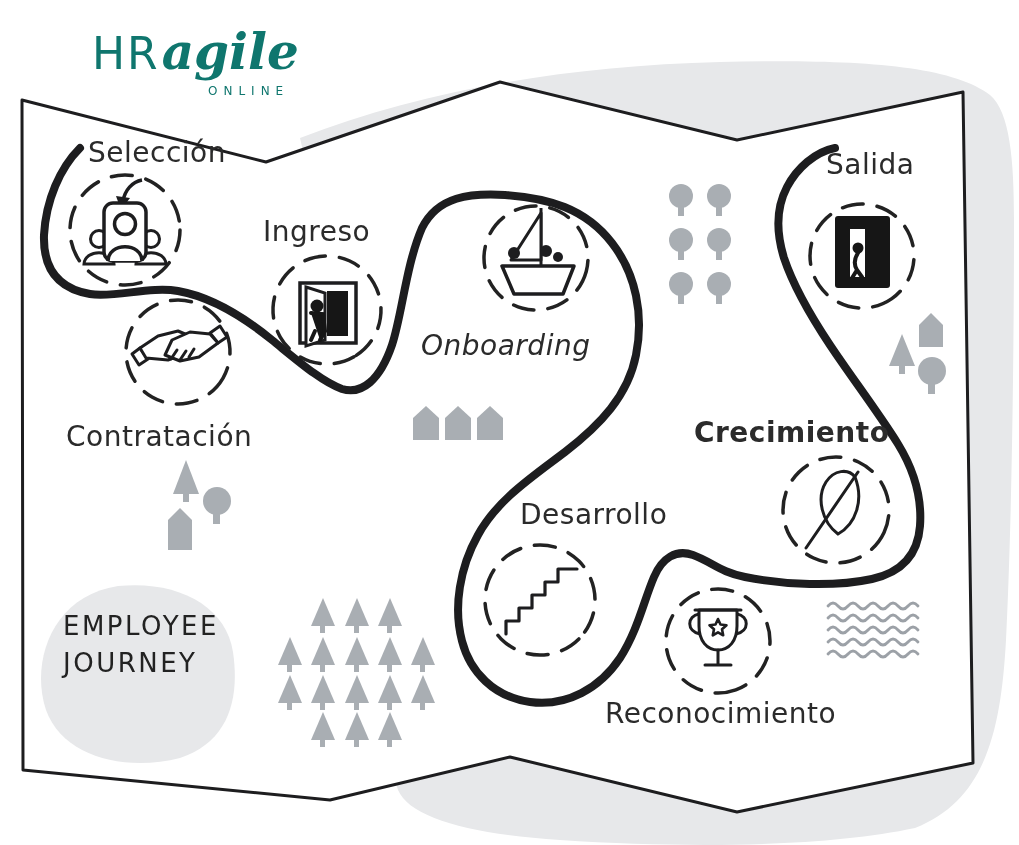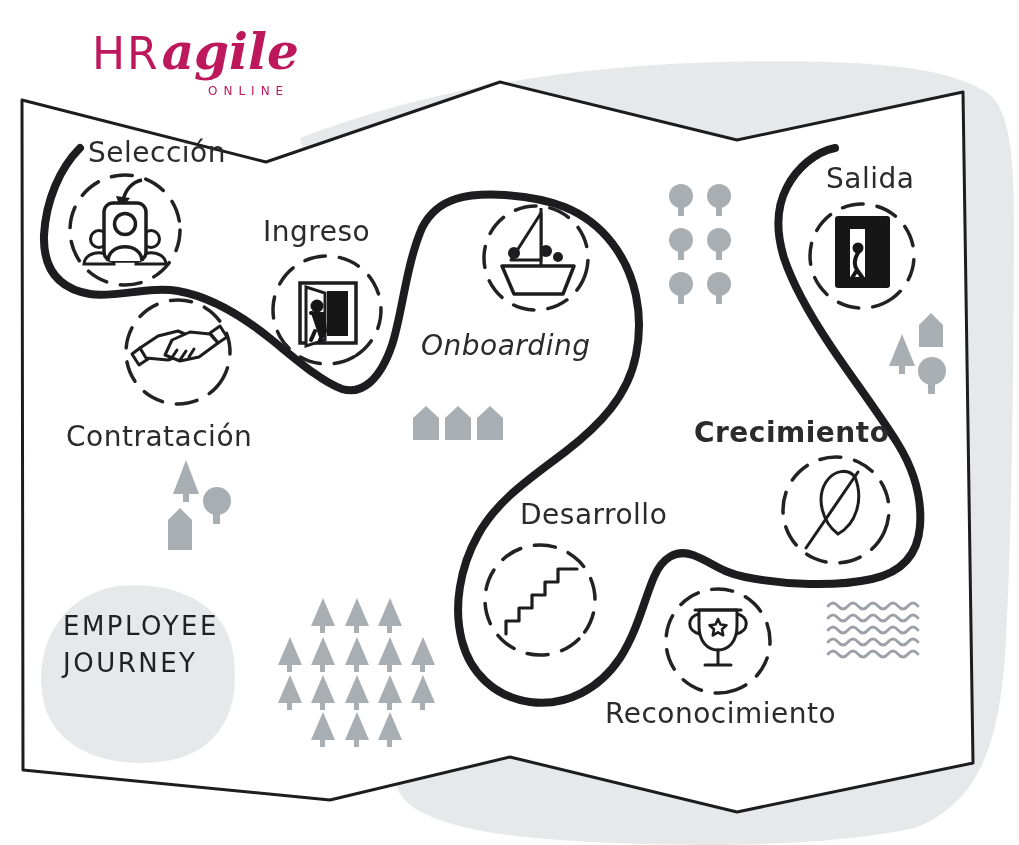--- a/index.html
+++ b/index.html
@@ -12,22 +12,22 @@
     position:absolute;font-size:28px;color:#2b2b2b;letter-spacing:0.5px;
     white-space:nowrap;font-family:"DejaVu Sans", sans-serif;
   }
   #lbl-seleccion{left:88px;top:136px;}
   #lbl-ingreso{left:263px;top:215px;}
   #lbl-onboarding{left:421px;top:329px;font-style:italic;}
   #lbl-contratacion{left:66px;top:420px;}
   #lbl-desarrollo{left:520px;top:498px;}
   #lbl-reconocimiento{left:605px;top:697px;}
   #lbl-crecimiento{left:694px;top:416px;font-weight:bold;}
-  #lbl-salida{left:826px;top:162px;}
-  #logo{position:absolute;left:92px;top:22px;width:230px;height:72px;color:#be185d;}
+  #lbl-salida{left:826px;top:148px;}
+  #logo{position:absolute;left:92px;top:22px;width:230px;height:72px;color:#0f766e;}
   #logo .hr{font-size:44px;letter-spacing:2px;font-weight:400;}
   #logo .script{font-family:"DejaVu Serif", serif;font-style:italic;font-weight:bold;font-size:50px;margin-left:2px;}
   #logo .online{position:absolute;left:116px;top:62px;font-size:12px;letter-spacing:6px;}
   #map-title{position:absolute;left:55px;top:608px;font-size:26px;color:#262626;
     letter-spacing:2.5px;line-height:37px;color:#222;margin-left:8px;}
 </style>
 </head>
 <body>
 
 <svg id="scene" width="1019" height="845" viewBox="0 0 1019 845">

